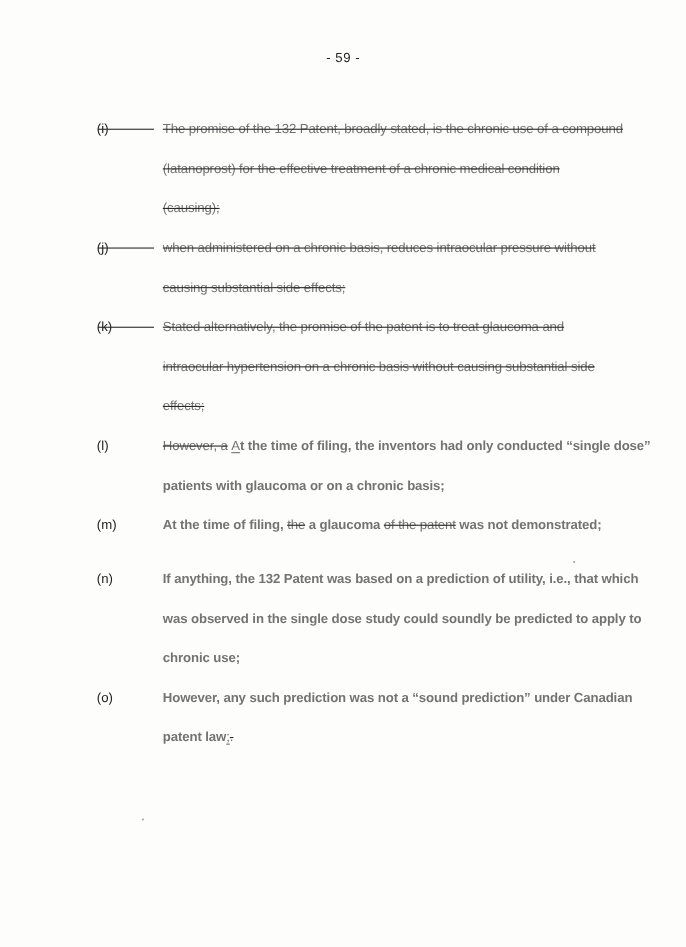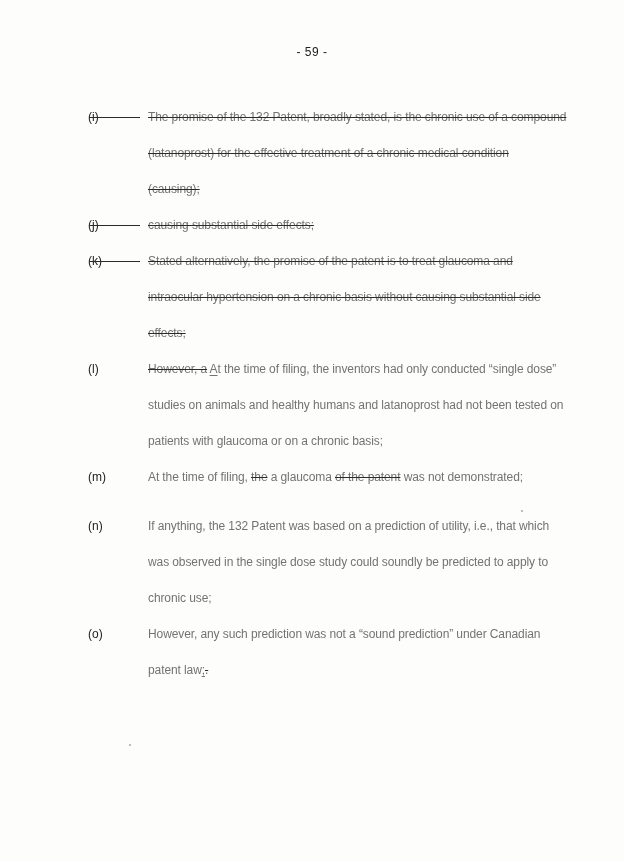--- a/index.html
+++ b/index.html
@@ -58,21 +58,21 @@
   }
   .lines { flex: 1; min-width: 0; }
   .line {
     height: 36px;
     line-height: 36px;
     font-size: 12px;
     letter-spacing: -0.1px;
     white-space: pre;
     color: #737373;
   }
-  .seg-normal { text-decoration: none; }
+  .seg-normal { text-decoration: none; font-weight: bold; }
   .seg-strike {
     text-decoration: line-through;
     text-decoration-thickness: 1px;
     text-decoration-color: #2b2b2b;
   }
   .seg-underline {
     text-decoration: underline;
     text-decoration-thickness: 1px;
     text-underline-offset: 2px;
   }
@@ -97,36 +97,36 @@
         <span class="label struck">(i)</span>
         <div class="lines">
           <div class="line"><span class="seg-strike">The promise of the 132 Patent, broadly stated, is the chronic use of a compound</span></div>
           <div class="line"><span class="seg-strike">(latanoprost) for the effective treatment of a chronic medical condition</span></div>
           <div class="line"><span class="seg-strike">(causing);</span></div>
         </div>
       </div>
       <div class="para">
         <span class="label struck">(j)</span>
         <div class="lines">
+          <div class="line"><span class="seg-strike">when administered on a chronic basis, reduces intraocular pressure without</span></div>
           <div class="line"><span class="seg-strike">causing substantial side effects;</span></div>
         </div>
       </div>
       <div class="para">
         <span class="label struck">(k)</span>
         <div class="lines">
           <div class="line"><span class="seg-strike">Stated alternatively, the promise of the patent is to treat glaucoma and</span></div>
           <div class="line"><span class="seg-strike">intraocular hypertension on a chronic basis without causing substantial side</span></div>
           <div class="line"><span class="seg-strike">effects;</span></div>
         </div>
       </div>
       <div class="para">
         <span class="label">(l)</span>
         <div class="lines">
           <div class="line"><span class="seg-strike">However, a</span><span class="seg-normal"> </span><span class="seg-underline">A</span><span class="seg-normal">t the time of filing, the inventors had only conducted “single dose”</span></div>
-          <div class="line"><span class="seg-normal">studies on animals and healthy humans and latanoprost had not been tested on</span></div>
           <div class="line"><span class="seg-normal">patients with glaucoma or on a chronic basis;</span></div>
         </div>
       </div>
       <div class="para">
         <span class="label">(m)</span>
         <div class="lines">
           <div class="line"><span class="seg-normal">At the time of filing, </span><span class="seg-strike">the</span><span class="seg-normal"> a glaucoma </span><span class="seg-strike">of the patent</span><span class="seg-normal"> was not demonstrated;</span></div>
         </div>
       </div>
       <div class="para">

